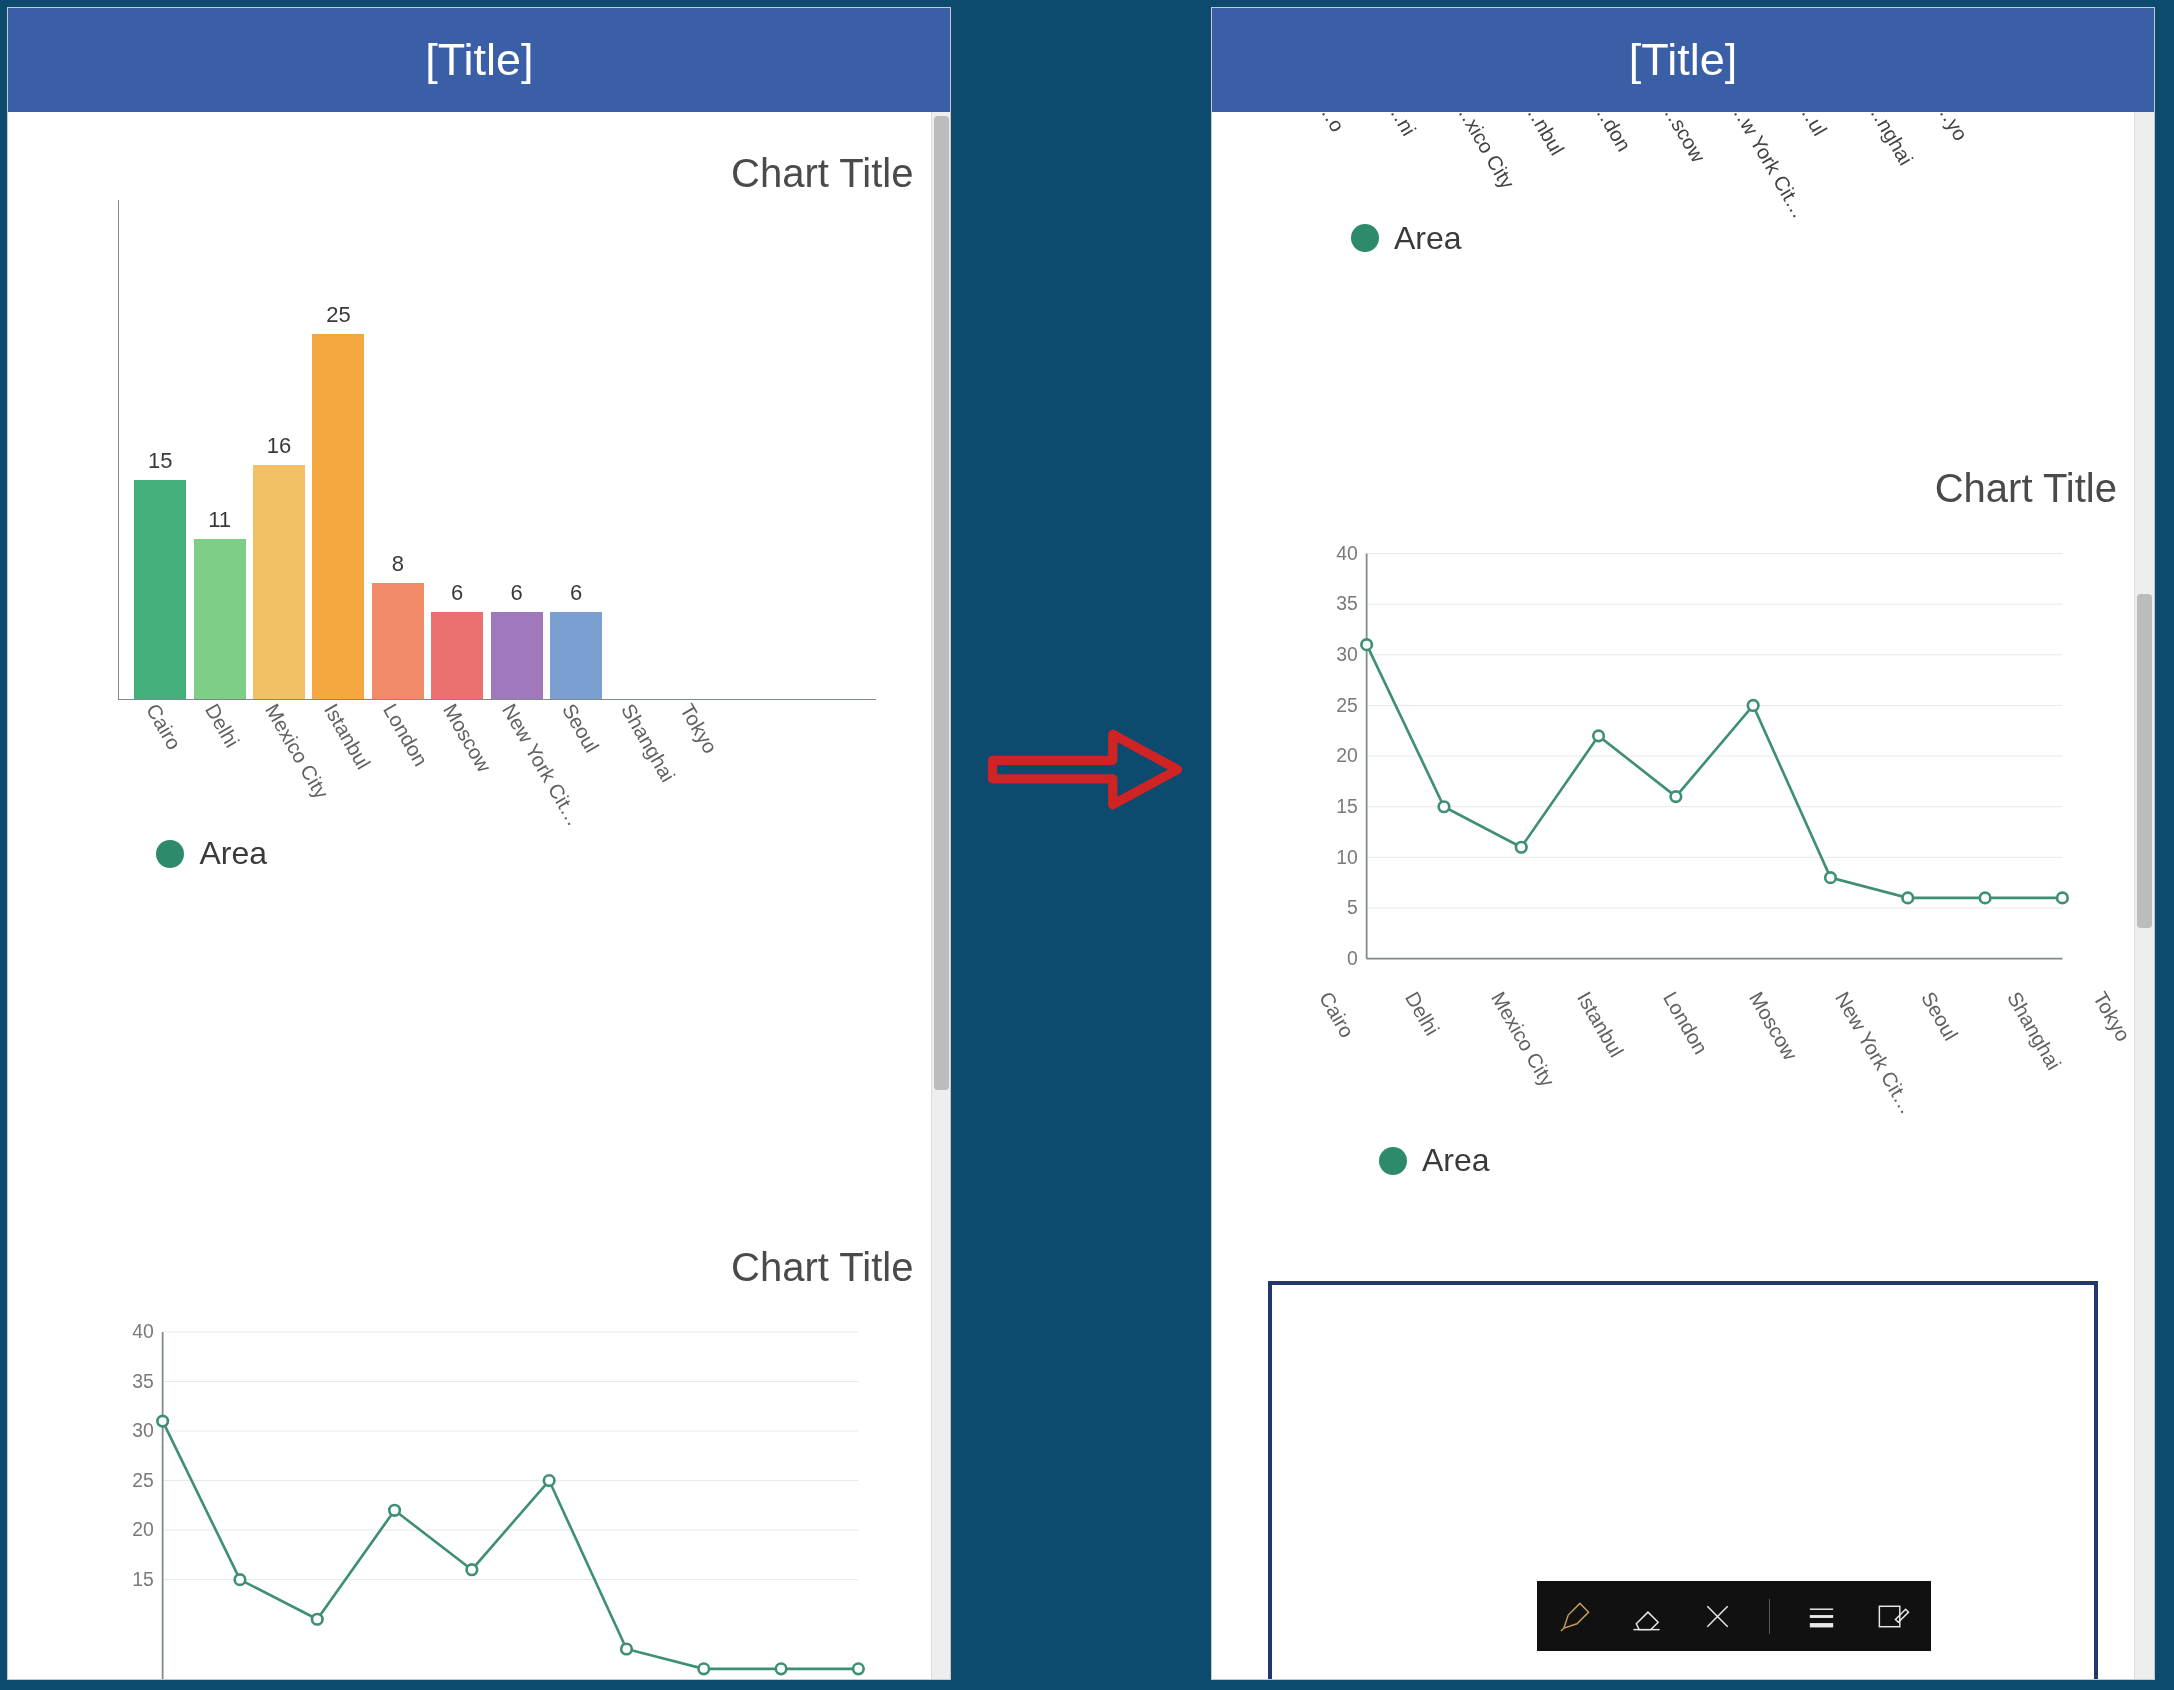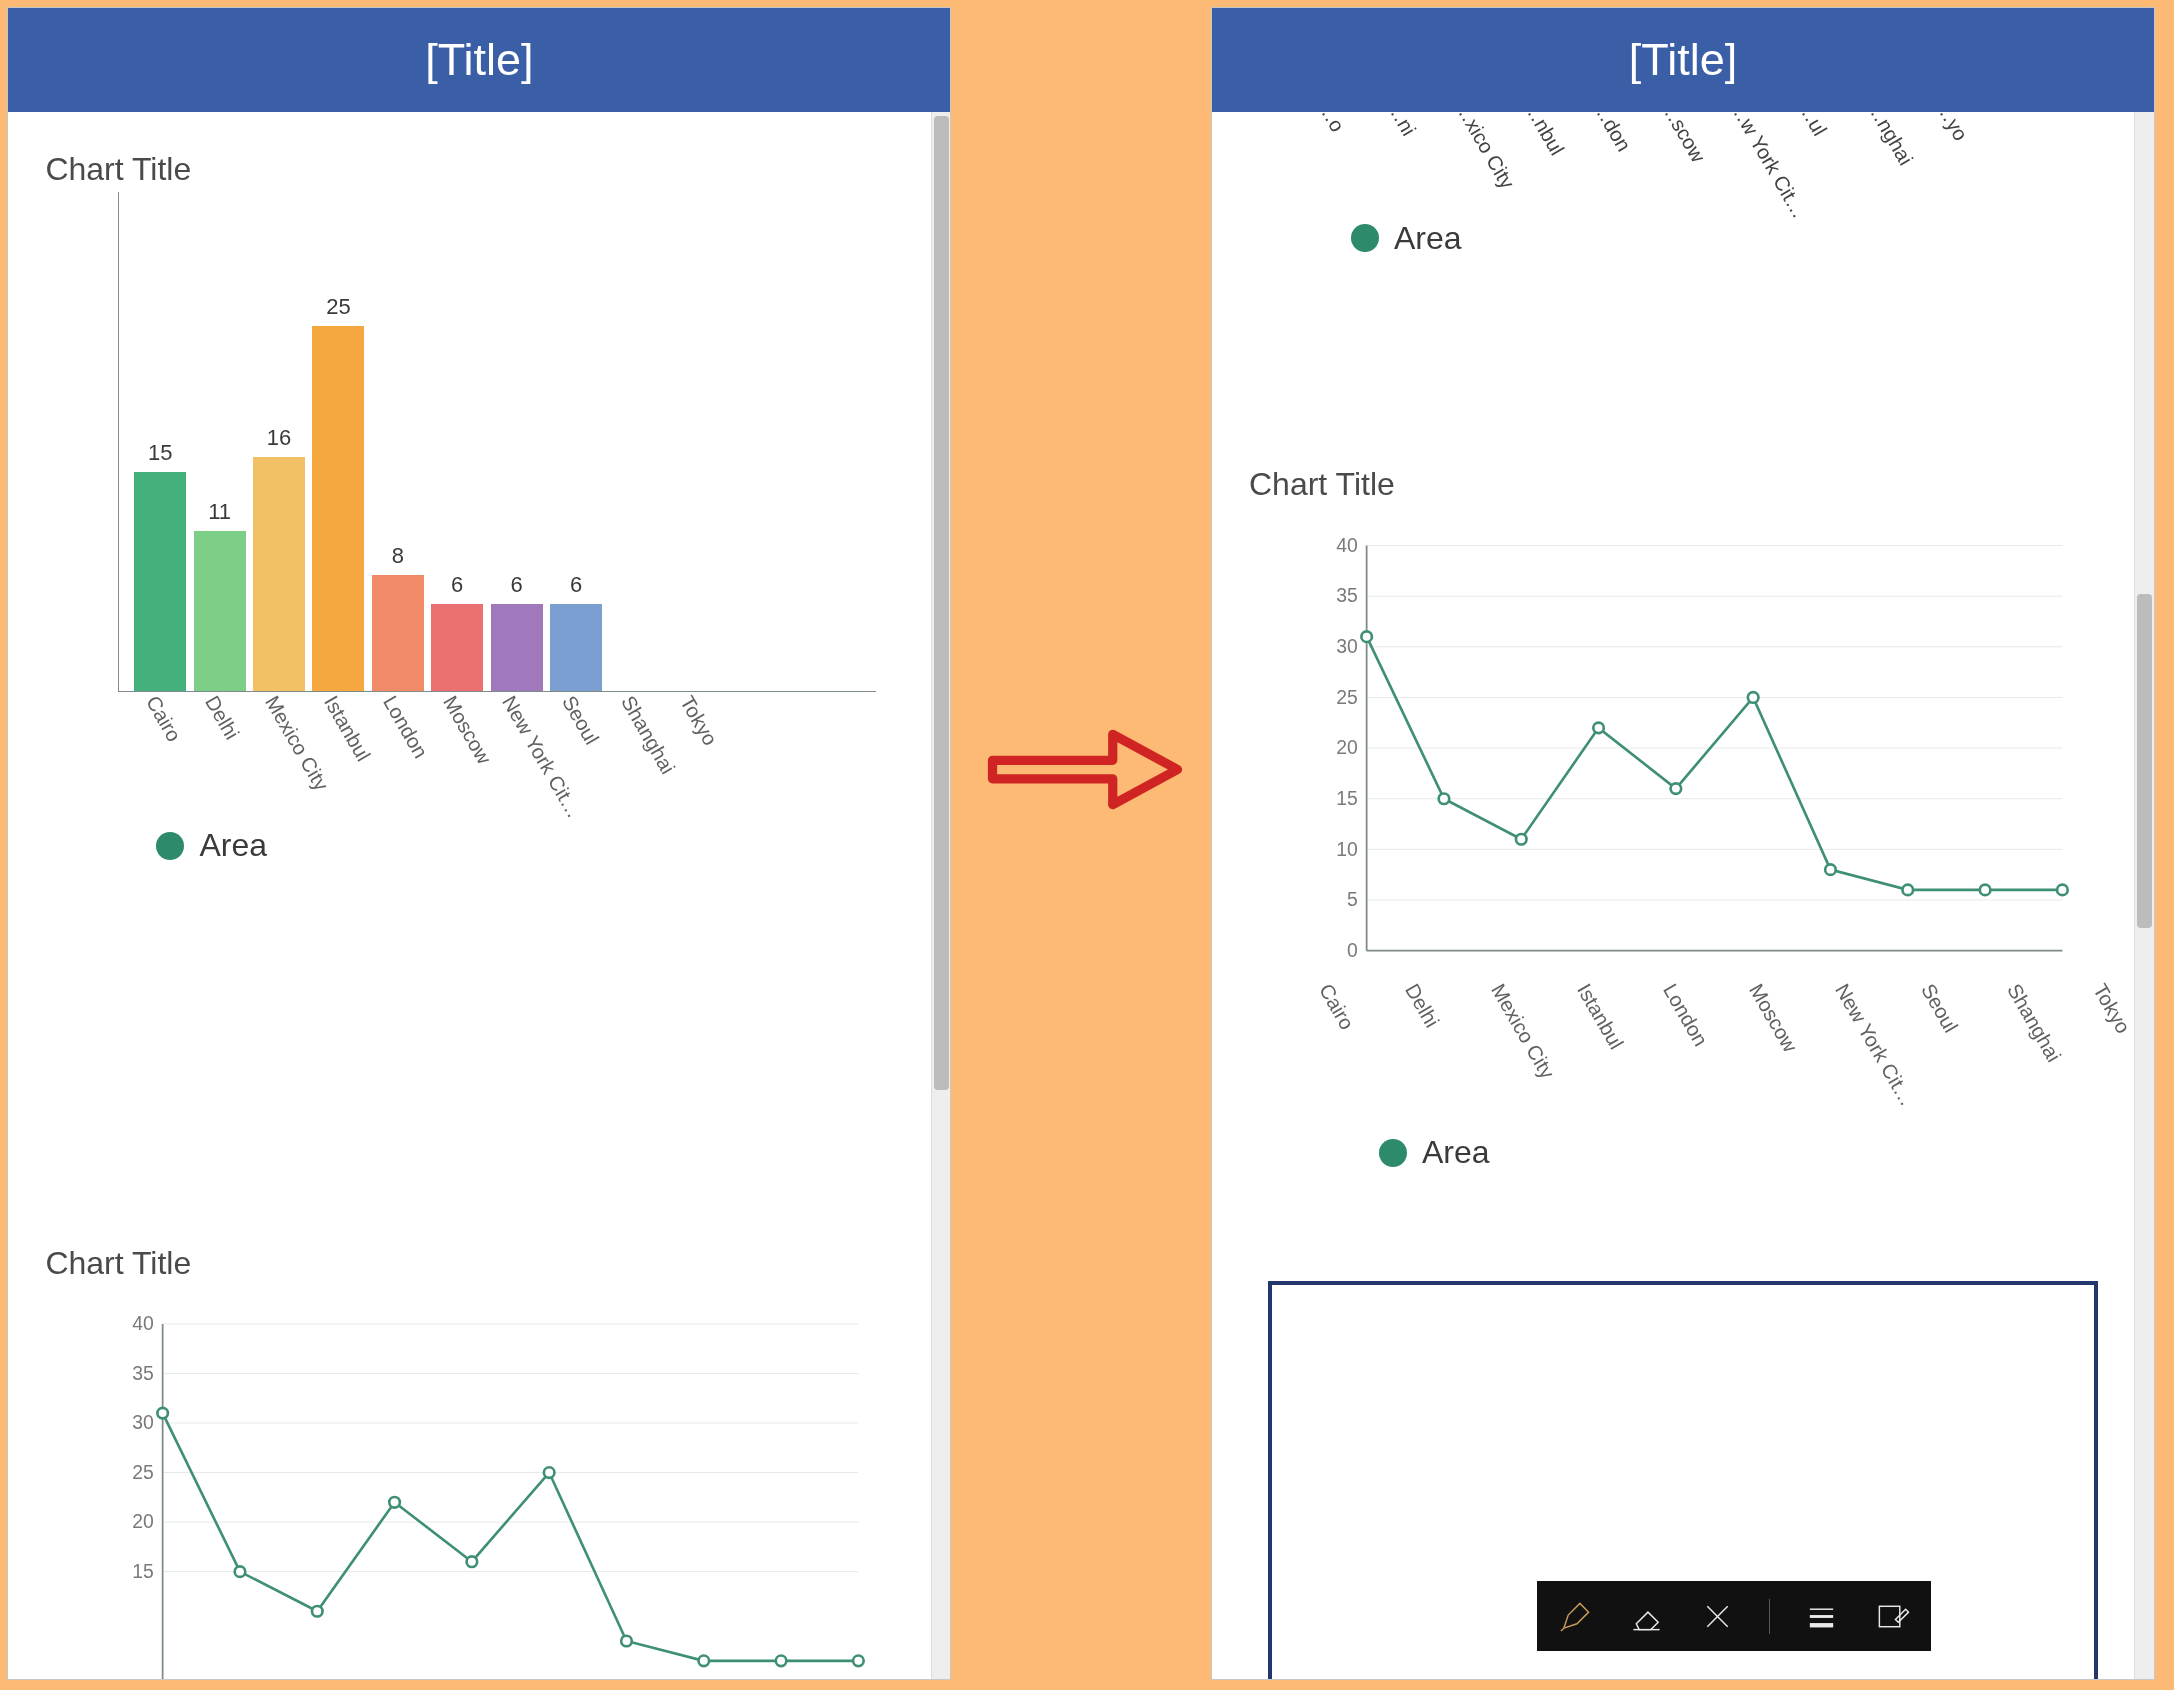--- a/index.html
+++ b/index.html
@@ -9,21 +9,21 @@
     --axis:#7F8A8A;
     --grid:#e5e6e6;
     --text:#3a3a3a;
     --panel-border:#c8c8c8;
     --selected-border:#23366e;
     --toolbar-bg:#111;
     --toolbar-accent:#c79a5a;
   }
   html,body{margin:0;padding:0;background:#f2f2f2;font-family:Arial,Helvetica,sans-serif;color:var(--text);}
   .stage{
-    width:2174px;height:1690px;position:relative;background:#fdba74;
+    width:2174px;height:1690px;position:relative;background:#0c4a6e;
   }
   .panel{
     position:absolute;box-sizing:border-box;border:1.9px solid var(--panel-border);
     background:#fff;display:flex;flex-direction:column;overflow:hidden;
   }
   .header{
     background:var(--blue);color:#fff;font-size:45px;text-align:center;
     padding:26px 0;font-weight:400;
   }
   .body{position:relative;flex:1 1 auto;overflow:hidden;}
@@ -31,21 +31,21 @@
   .scroll-thumb{position:absolute;left:1.9px;right:1.9px;background:#bcbcbc;border-radius:3.7px;}
   .arrow{
     position:absolute;color:#d02323;
   }
   .right-arrow{
     top:714px;left:983px;width:204px;height:111px;
   }
   .right-arrow svg{width:100%;height:100%;}
   
   .chart-block{position:absolute;left:37px;right:37px;}
-  .chart-title{text-align:left;font-size:32px;color:#4a4a4a;margin:11px 0 22px;}
+  .chart-title{text-align:right;font-size:40px;color:#4a4a4a;margin:11px 0 22px;}
   .legend{display:flex;align-items:center;gap:15px;font-size:32px;margin-top:24px;margin-left:111px;}
   .legend .dot{width:28px;height:28px;border-radius:50%;background:var(--legend-dot);}
   
   .bars-wrap{position:relative;height:482px;margin:0 37px 0 74px;}
   .baseline{position:absolute;left:0;right:0;bottom:0;height:0;border-top:1.9px solid var(--axis);}
   .yaxis{position:absolute;left:-1.9px;top:-18.6px;bottom:0;width:0;border-left:1.9px solid var(--axis);}
   .bars{position:absolute;left:9.3px;right:0;bottom:0;top:0;display:flex;align-items:flex-end;gap:7.4px;padding-left:5.6px;}
   .bar{flex:0 0 auto;width:52px;position:relative;display:flex;flex-direction:column;align-items:center;}
   .bar .fill{width:100%;}
   .bar .lbl{position:absolute;top:-32px;font-size:22px;color:#3a3a3a;}

